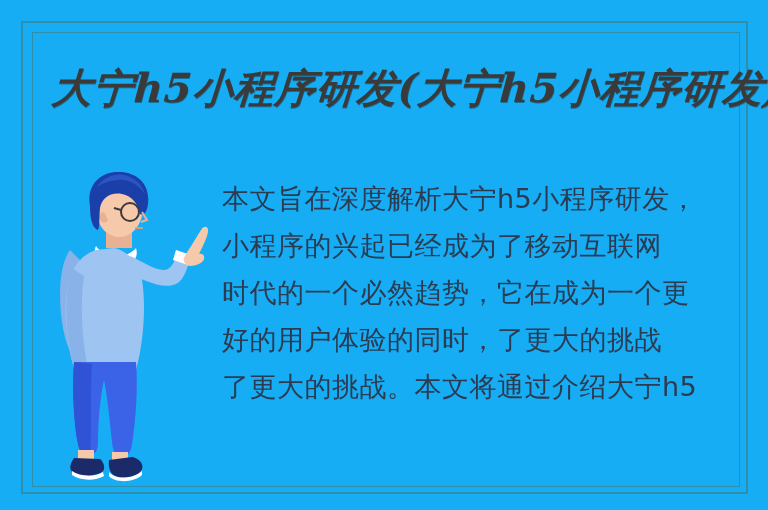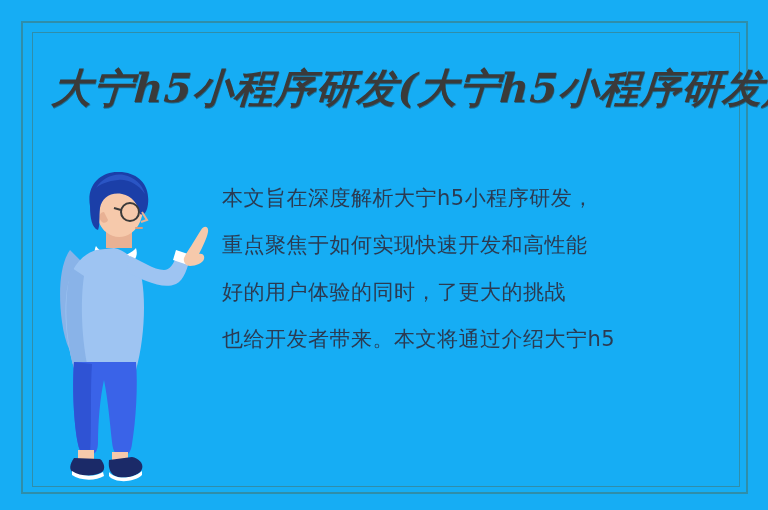--- a/index.html
+++ b/index.html
@@ -65,21 +65,21 @@
     text-shadow: 0.5px 0.5px 0 rgba(30,30,30,0.45);
   }
 
   
   #body-text {
     position: absolute;
     left: 222px;
     top: 175px;
     width: 494px;
     font-family: "DejaVu Sans", "Liberation Sans", sans-serif;
-    font-size: 21px;
+    font-size: 27px;
     line-height: 47px;
     color: #2b3b52;
     letter-spacing: 0.5px;
     text-align: justify;
     word-break: break-all;
   }
   #body-text p {
     margin: 0;
   }
 
@@ -155,18 +155,19 @@
 
       <path d="M22 286 C18 292 16 298 22 301 C30 305 44 304 50 300 C54 297 52 290 48 287 Z" fill="#1b2a68"></path>
       <path d="M20 299 C28 305 44 305 51 300 L52 304 C44 309 28 309 20 303 Z" fill="#ffffff"></path>
       <path d="M57 288 C56 296 58 303 66 305 C76 307 88 303 90 297 C92 291 86 286 80 285 Z" fill="#1b2a68"></path>
       <path d="M57 300 C62 307 80 308 90 299 L90 303 C82 311 62 311 57 304 Z" fill="#ffffff"></path>
     </svg>
   </div>
 
   <div id="body-text">
     <p>本文旨在深度解析大宁h5小程序研发，</p>
-    <p>重点聚焦于如何实现快速开发和高性能</p>
+    <p>小程序的兴起已经成为了移动互联网</p>
+    <p>时代的一个必然趋势，它在成为一个更</p>
     <p>好的用户体验的同时，了更大的挑战</p>
-    <p>也给开发者带来。本文将通过介绍大宁h5</p>
+    <p>了更大的挑战。本文将通过介绍大宁h5</p>
   </div>
 
 </div>
 
 </body></html>

